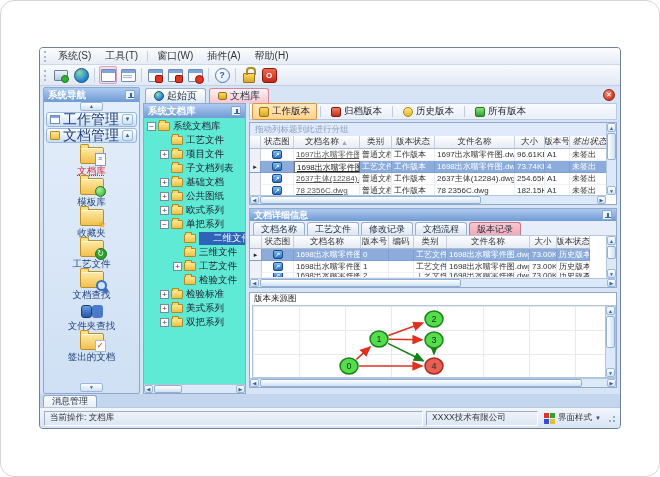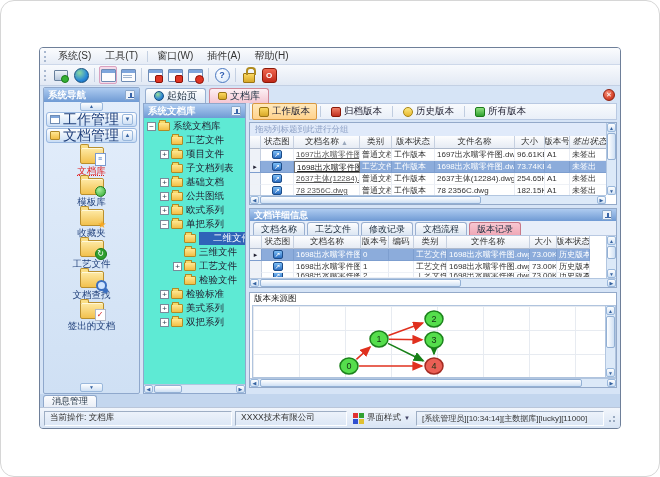--- a/index.html
+++ b/index.html
@@ -248,20 +248,24 @@
               <div class="nico folder-refresh" data-name="folder-refresh-icon">
                 <i class="ftab" data-name="folder-tab"></i>
               </div>
               <span class="nlabel" data-name="sidebar-item-doc-control-label">工艺文件</span>
             </div>
             <div class="navitem" data-name="sidebar-item-doc-search">
               <div class="nico folder-search" data-name="folder-search-icon">
                 <i class="ftab" data-name="folder-tab"></i>
               </div>
               <span class="nlabel" data-name="sidebar-item-doc-search-label">文档查找</span>
+            </div>
+            <div class="navitem" data-name="sidebar-item-folder-search">
+              <div class="nico binoculars" data-name="binoculars-icon"></div>
+              <span class="nlabel" data-name="sidebar-item-folder-search-label">文件夹查找</span>
             </div>
             <div class="navitem" data-name="sidebar-item-checked-out-docs">
               <div class="nico folder-check" data-name="folder-check-icon">
                 <i class="ftab" data-name="folder-tab"></i>
               </div>
               <span class="nlabel" data-name="sidebar-item-checked-out-docs-label">签出的文档</span>
             </div>
           </div>
         <div class="scrollstrip bottom" data-name="nav-scroll-down">
             <span class="pad">▼</span>
@@ -651,18 +655,17 @@
       <span class="stylebtn" data-name="ui-style-button">
         <span class="style-ico" data-name="ui-style-icon">
             <i></i>
             <i></i>
             <i></i>
             <i></i>
           </span>
         <span data-name="ui-style-label">界面样式</span>
         <span class="dd" data-name="chevron-down-icon">▼</span>
       </span>
-      <span class="seg session" data-name="session-info">[系统管理员][10:34:14][主数据库][lucky][11000]</span>
       <span class="resizegrip" data-name="resize-grip"></span>
     </div>
 
   </div>
 </div>
 
 </body></html>

